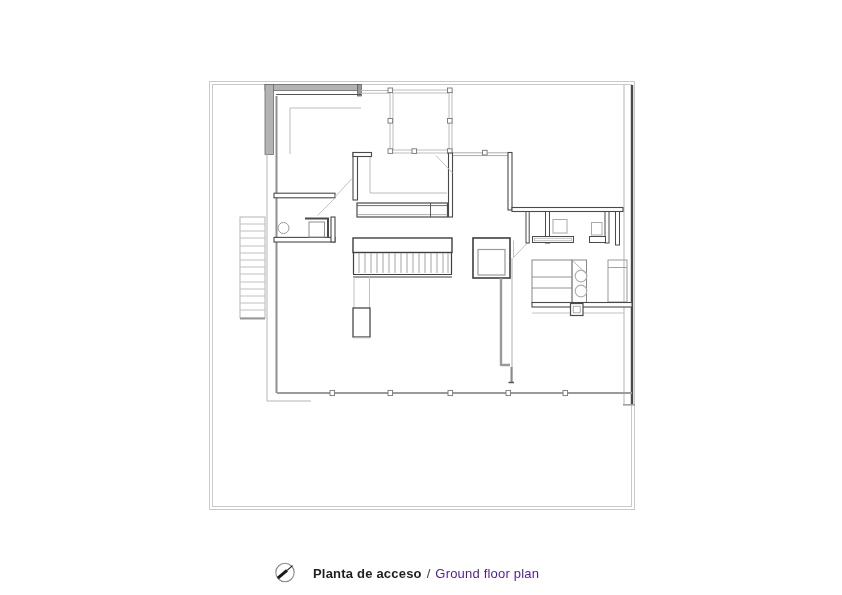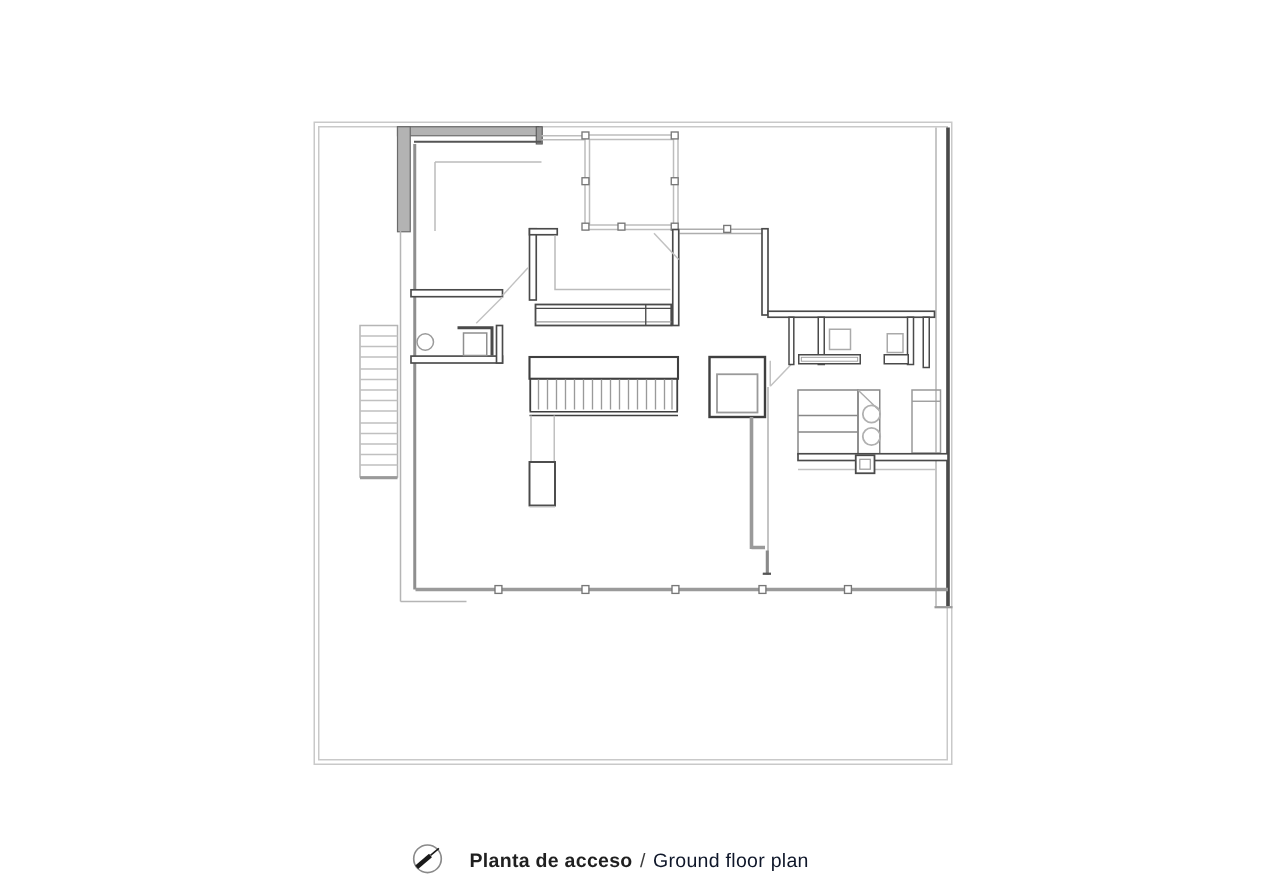--- a/index.html
+++ b/index.html
@@ -3,21 +3,21 @@
 <meta charset="utf-8">
 <style>
   html,body{margin:0;padding:0;background:#ffffff;}
   .page{position:relative;width:842px;height:595px;background:#ffffff;overflow:hidden;
         font-family:"Liberation Sans",sans-serif;}
   .plan-svg{position:absolute;left:0;top:0;}
   .caption{position:absolute;left:313px;top:566px;display:flex;align-items:baseline;
            font-size:13px;line-height:15px;white-space:pre;}
   .caption .primary{font-weight:bold;color:#1f1f1f;letter-spacing:0.2px;}
   .caption .sep{color:#3c3c3c;margin:0 5px;font-weight:400;}
-  .caption .secondary{color:#0f172a;letter-spacing:0.2px;}
+  .caption .secondary{color:#4c1d95;letter-spacing:0.2px;}
 </style>
 </head>
 <body>
 
 <div class="page">
 
 <svg class="plan-svg" width="842" height="595" viewBox="0 0 842 595">
 
   <g fill="none" stroke="#c9c9c9" stroke-width="1">
     <rect x="209.5" y="81.5" width="425" height="428"></rect>

